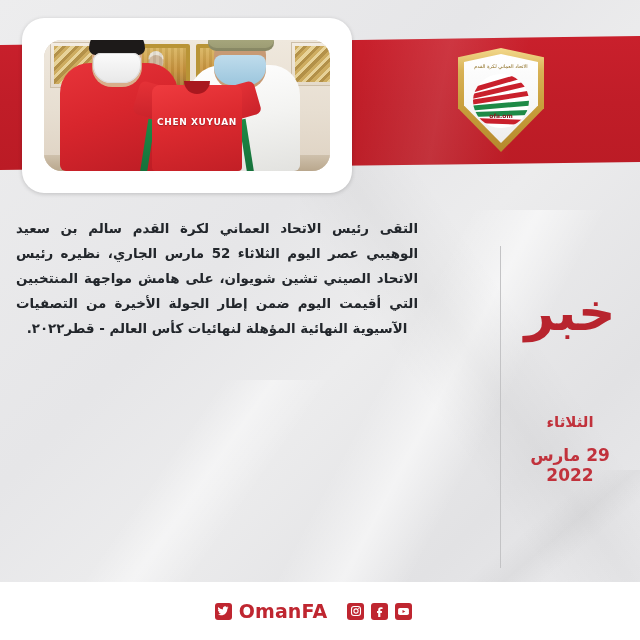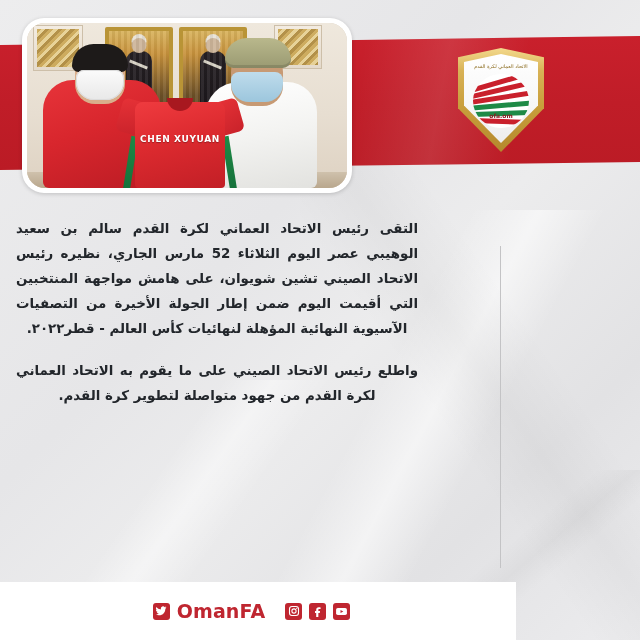--- a/index.html
+++ b/index.html
@@ -59,21 +59,21 @@
     background: linear-gradient(100deg, rgba(255,255,255,0) 55%, rgba(255,255,255,.10) 68%, rgba(255,255,255,0) 80%);
   }
 
   
   #photo-frame {
     position: absolute;
     left: 22px; top: 18px;
     width: 330px; height: 175px;
     background: #fff;
     border-radius: 22px;
-    padding: 5px;
+    padding: 22px;
     box-shadow: 0 1px 4px rgba(0,0,0,.18);
   }
   #photo {
     position: relative;
     width: 100%; height: 100%;
     border-radius: 18px;
     overflow: hidden;
     background: #d9cfc2;
   }
   
@@ -376,21 +376,21 @@
     font-size: 17px;
     font-weight: 700;
     margin-top: 14px;
     direction: rtl;
   }
 
   
   #footer {
     position: absolute;
     left: 0; bottom: 0;
-    width: 516px; height: 58px;
+    width: 640px; height: 58px;
     background: #ffffff;
     display: flex;
     align-items: center;
     justify-content: center;
     gap: 7px;
     direction: ltr;
   }
   .sm-icon {
     width: 17px; height: 17px;
     background: #bf2630;
@@ -481,25 +481,29 @@
         <div class="gstripe" style="top:29px; background:#1e8a46; transform:rotate(-5deg);"></div>
         <div class="gstripe" style="top:37px; background:#1e8a46; transform:rotate(-2deg);"></div>
         <div class="gstripe" style="top:45px; background:#c9202c; transform:rotate(2deg);"></div>
       </div>
       <div class="crest-url">ofa.om</div>
     </div>
   </div>
 
   <div id="article">
     <p class="para">التقى رئيس الاتحاد العماني لكرة القدم سالم بن سعيد الوهيبي عصر اليوم الثلاثاء 52 مارس الجاري، نظيره رئيس الاتحاد الصيني تشين شويوان، على هامش مواجهة المنتخبين التي أقيمت اليوم ضمن إطار الجولة الأخيرة من التصفيات الآسيوية النهائية المؤهلة لنهائيات كأس العالم - قطر٢٠٢٢.</p>
-    <p class="para">واطلع رئيس الاتحاد الصيني على ما يقوم به الاتحاد العماني لكرة القدم من جهود متواصلة لتطوير كرة القدم.</p>
   </div>
 
   <div id="divider"></div>
 
+  <div id="rail">
+    <div id="news-label">خبر</div>
+    <div id="news-day">الثلاثاء</div>
+    <div id="news-date">29 مارس 2022</div>
+  </div>
 
   <div id="footer">
     <span class="sm-icon">
       <svg width="12" height="12" viewBox="0 0 24 24" fill="#ffffff" aria-hidden="true">
         <path d="M23 4.9c-.8.4-1.7.6-2.6.8.9-.6 1.6-1.5 2-2.5-.9.5-1.9.9-2.9 1.1A4.5 4.5 0 0 0 11.7 8c0 .4 0 .7.1 1A12.8 12.8 0 0 1 2.5 3.8a4.5 4.5 0 0 0 1.4 6 4.4 4.4 0 0 1-2-.6v.1c0 2.2 1.5 4 3.6 4.4a4.5 4.5 0 0 1-2 .1 4.5 4.5 0 0 0 4.2 3.1A9 9 0 0 1 1 18.7a12.7 12.7 0 0 0 6.9 2c8.3 0 12.8-6.9 12.8-12.8v-.6c.9-.6 1.7-1.5 2.3-2.4z"></path>
       </svg>
     </span>
     <span class="foot-text">OmanFA</span>
     <span class="foot-gap"></span>
 

